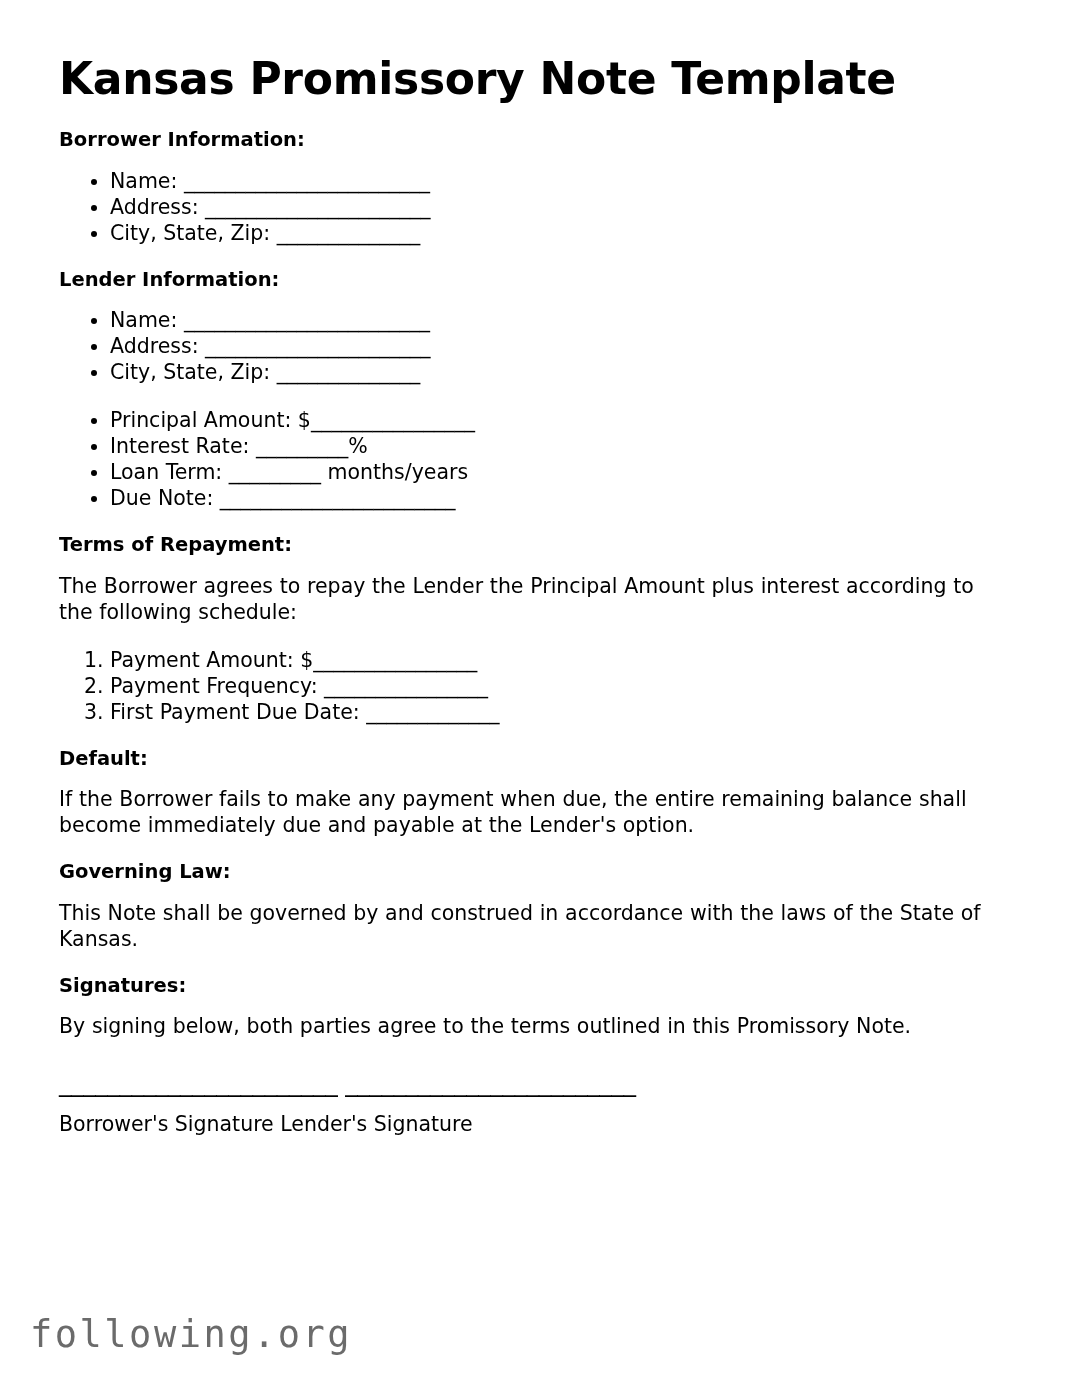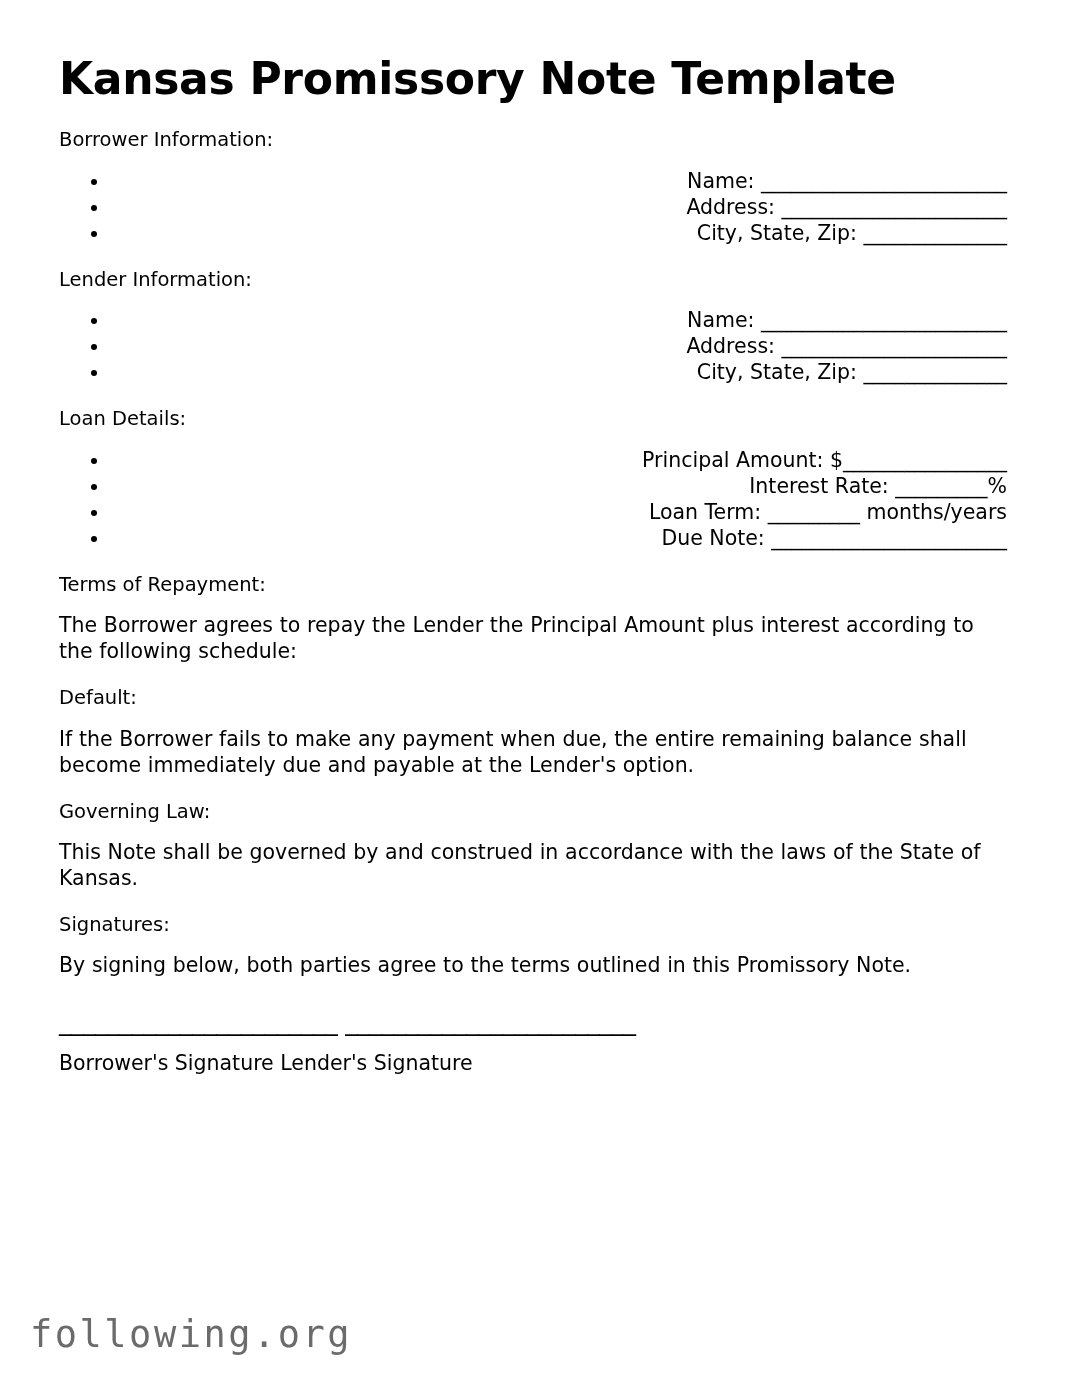--- a/index.html
+++ b/index.html
@@ -47,33 +47,33 @@
   p.body-text {
     font-size: 20.5px;
     line-height: 1.27;
     margin: 0 0 22px 0;
     color: #000;
     word-spacing: 0.2px;
   }
 
   h2.section-heading {
     font-size: 19.5px;
-    font-weight: normal;
+    font-weight: bold;
     line-height: 1.2;
     margin: 0 0 16px 0;
     color: #000;
   }
 
   ul.field-list,
   ol.field-list {
     margin: 0 0 22px 0;
     padding-left: 51px;
     list-style-position: outside;
   }
-  ul.field-list { list-style-type: disc; text-align: right; }
+  ul.field-list { list-style-type: disc; }
   ol.field-list { list-style-type: decimal; }
 
   ul.field-list > li,
   ol.field-list > li {
     font-size: 20.5px;
     line-height: 1.27;
     margin: 0;
     padding: 0;
     color: #000;
     white-space: nowrap;
@@ -124,30 +124,34 @@
       <li>City, State, Zip: ______________</li>
     </ul>
 
     <h2 class="section-heading">Lender Information:</h2>
     <ul class="field-list">
       <li>Name: ________________________</li>
       <li>Address: ______________________</li>
       <li>City, State, Zip: ______________</li>
     </ul>
 
-    <h2 class="section-heading">Loan Details:</h2>
     <ul class="field-list">
       <li>Principal Amount: $________________</li>
       <li>Interest Rate: _________%</li>
       <li>Loan Term: _________ months/years</li>
       <li>Due Note: _______________________</li>
     </ul>
 
     <h2 class="section-heading">Terms of Repayment:</h2>
     <p class="body-text">The Borrower agrees to repay the Lender the Principal Amount plus interest according to the following schedule:</p>
+    <ol class="field-list">
+      <li>Payment Amount: $________________</li>
+      <li>Payment Frequency: ________________</li>
+      <li>First Payment Due Date: _____________</li>
+    </ol>
 
     <h2 class="section-heading">Default:</h2>
     <p class="body-text">If the Borrower fails to make any payment when due, the entire remaining balance shall become immediately due and payable at the Lender's option.</p>
 
     <h2 class="section-heading">Governing Law:</h2>
     <p class="body-text">This Note shall be governed by and construed in accordance with the laws of the State of Kansas.</p>
 
     <h2 class="section-heading">Signatures:</h2>
     <p class="body-text">By signing below, both parties agree to the terms outlined in this Promissory Note.</p>
 

